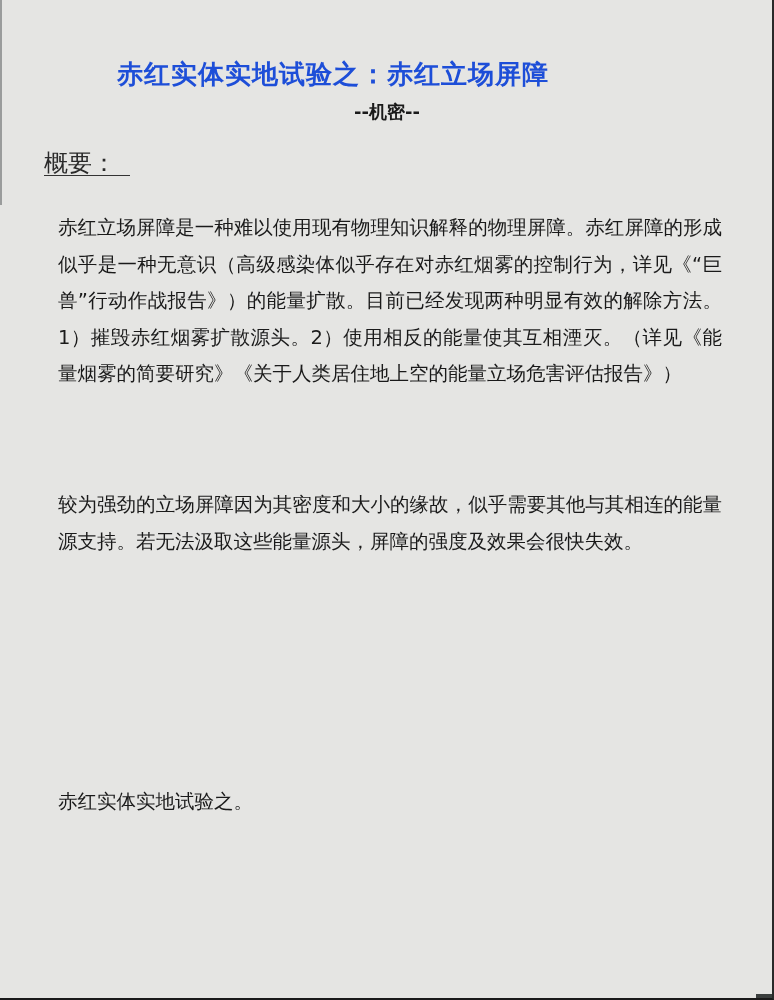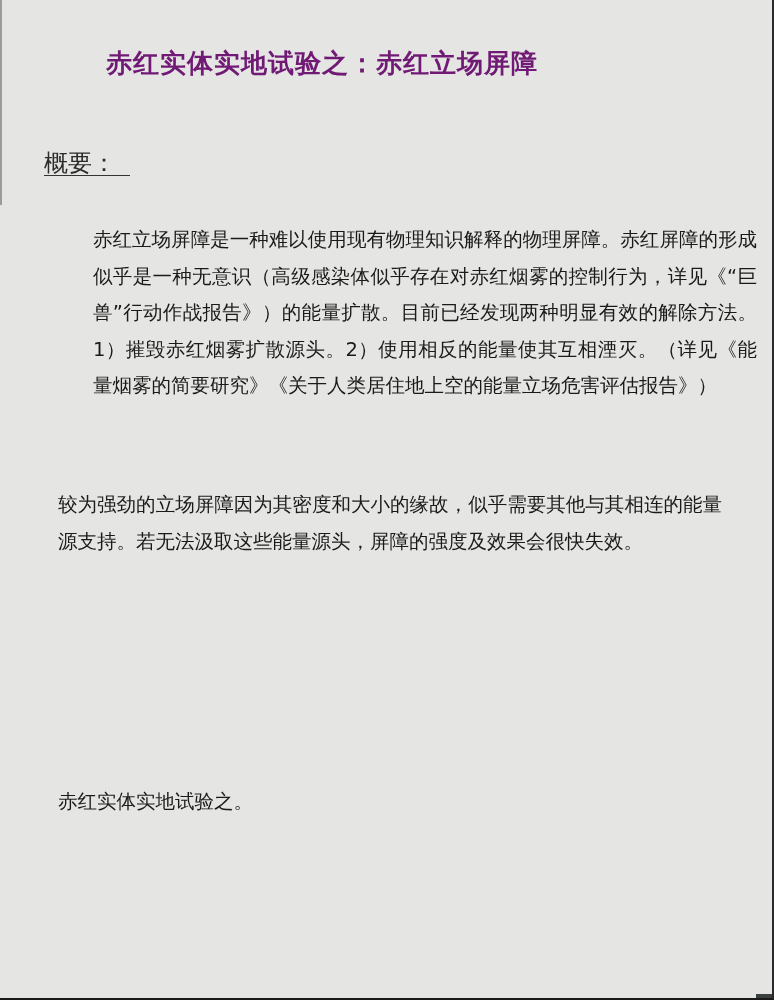--- a/index.html
+++ b/index.html
@@ -43,22 +43,22 @@
     }
     .title {
       position: absolute;
       left: 0;
       width: 644px;
       top: 46px;
       text-align: center;
       font-size: 26px;
       font-weight: bold;
       letter-spacing: 1px;
-      color: #701a75;
-      margin: 0;
+      color: #1d4ed8;
+      margin: 11px;
     }
     .classification {
       position: absolute;
       left: 0;
       width: 774px;
       top: 100px;
       text-align: center;
       font-size: 18px;
       font-weight: bold;
       color: #1a1a1a;
@@ -77,33 +77,34 @@
       position: absolute;
       left: 58px;
       width: 664px;
       font-size: 19.5px;
       line-height: 36.5px;
       color: #1a1a1a;
       margin: 0;
       text-align: justify;
       text-align-last: left;
     }
-    .p1 { top: 222px; margin-left: 35px; }
+    .p1 { top: 210px; }
     .p2 { top: 487px; font-family: Liberation Serif, serif; }
     .p3 { top: 630px; }
     .p4 { top: 784px; }
   </style>
 </head>
 <body>
 
 <div class="page">
   <div class="left-edge"></div>
 
   <h1 class="title">赤红实体实地试验之：赤红立场屏障</h1>
 
+  <div class="classification">--机密--</div>
 
   <div class="section-heading">概要：</div>
 
   <p class="body-text p1">赤红立场屏障是一种难以使用现有物理知识解释的物理屏障。赤红屏障的形成似乎是一种无意识（高级感染体似乎存在对赤红烟雾的控制行为，详见《“巨兽”行动作战报告》）的能量扩散。目前已经发现两种明显有效的解除方法。1）摧毁赤红烟雾扩散源头。2）使用相反的能量使其互相湮灭。（详见《能量烟雾的简要研究》《关于人类居住地上空的能量立场危害评估报告》）</p>
   <p class="body-text p2">较为强劲的立场屏障因为其密度和大小的缘故，似乎需要其他与其相连的能量源支持。若无法汲取这些能量源头，屏障的强度及效果会很快失效。</p>
   <p class="body-text p4">赤红实体实地试验之。</p>
 
   <div class="corner-mark"></div>
 </div>
 

